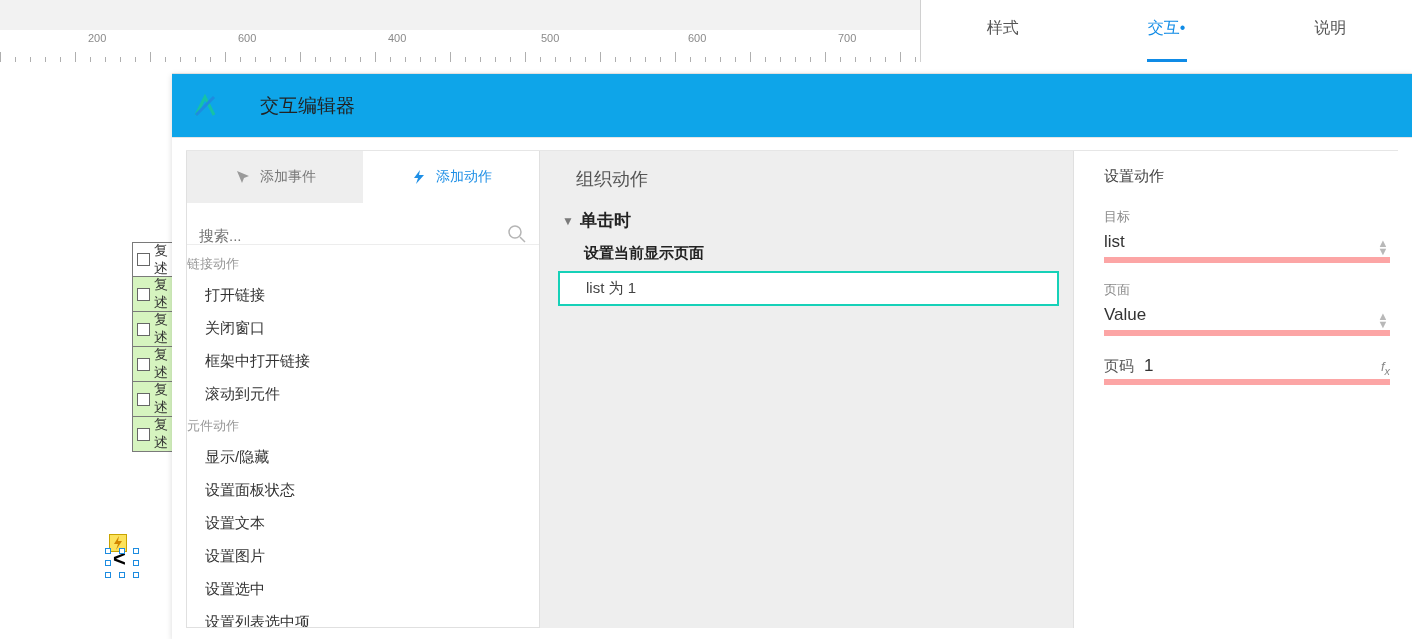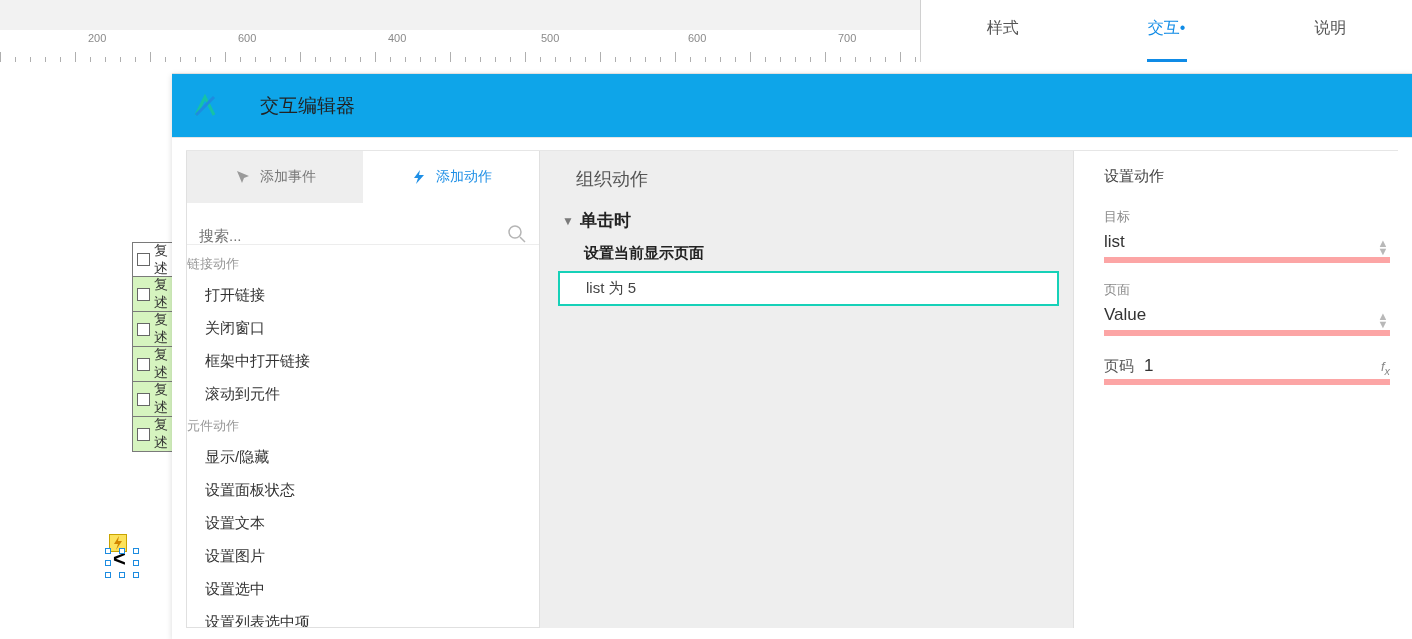--- a/index.html
+++ b/index.html
@@ -345,21 +345,21 @@
     </div>
 
     <div class="col-mid">
       <div class="sect-title">组织动作</div>
       <div class="event-row">
         <span class="tri">▼</span>
         <span>单击时</span>
       </div>
       <div class="sub1">设置当前显示页面</div>
       <div class="case-box">
-        <span>list 为 5</span>
+        <span>list 为 1</span>
       </div>
     </div>
 
     <div class="col-right">
       <div class="title">设置动作</div>
 
       <div class="fld">
         <label>目标</label>
         <div class="line">
           <span class="val">list</span>

